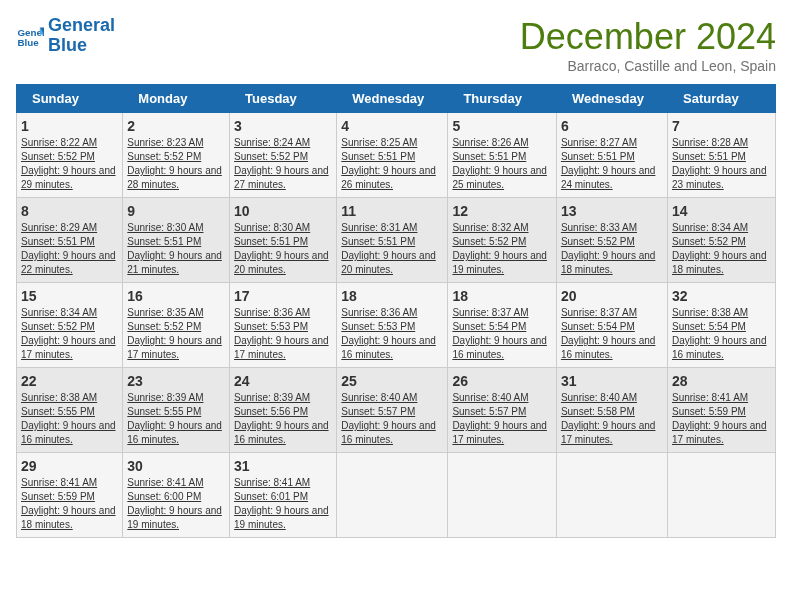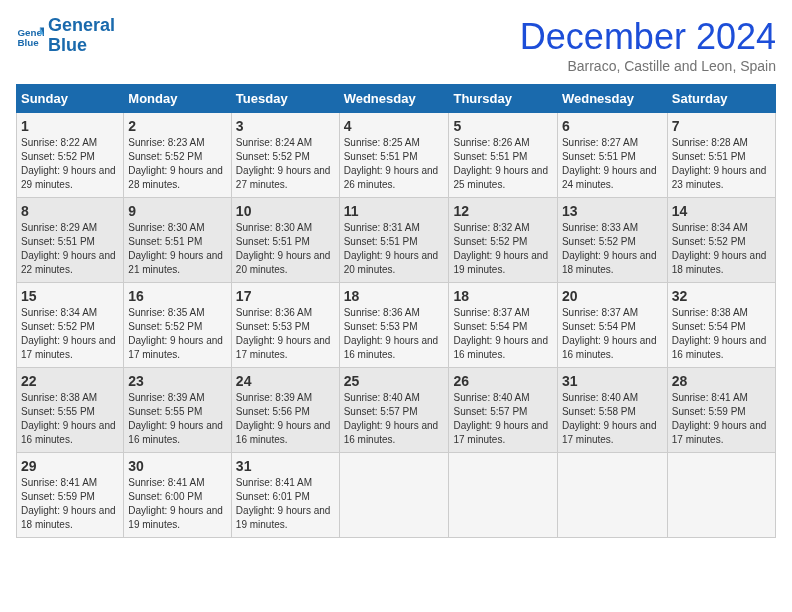--- a/index.html
+++ b/index.html
@@ -33,37 +33,37 @@
     .logo-icon {
       width: 28px;
       height: 28px;
     }
     .title-area {
       text-align: right;
     }
     .month-title {
       font-size: 36px;
       font-weight: normal;
-      color: #1d4ed8;
+      color: #4d7c0f;
     }
     .subtitle {
       font-size: 14px;
       color: #737373;
     }
     table {
       width: 100%;
       border-collapse: collapse;
       font-size: 11px;
     }
     thead tr {
       background-color: #1a6aad;
       color: #fff;
     }
     thead th {
-      padding: 6px 4px;
+      padding: 6px 15px;
       text-align: left;
       font-size: 13px;
       font-weight: bold;
       border: 1px solid #1a6aad;
     }
     tbody tr {
       vertical-align: top;
     }
     tbody tr:nth-child(odd) {
       background-color: #f5f5f5;
@@ -81,20 +81,21 @@
       font-size: 14px;
       font-weight: bold;
       color: #333;
       display: block;
       margin-bottom: 2px;
     }
     .day-info {
       font-size: 10px;
       color: #333;
       line-height: 1.4;
+      text-decoration: underline;
     }
     .empty-cell {
       background-color: inherit;
     }
   </style>
 </head>
 <body>
 
 <div class="header-area">
   <div class="logo">

